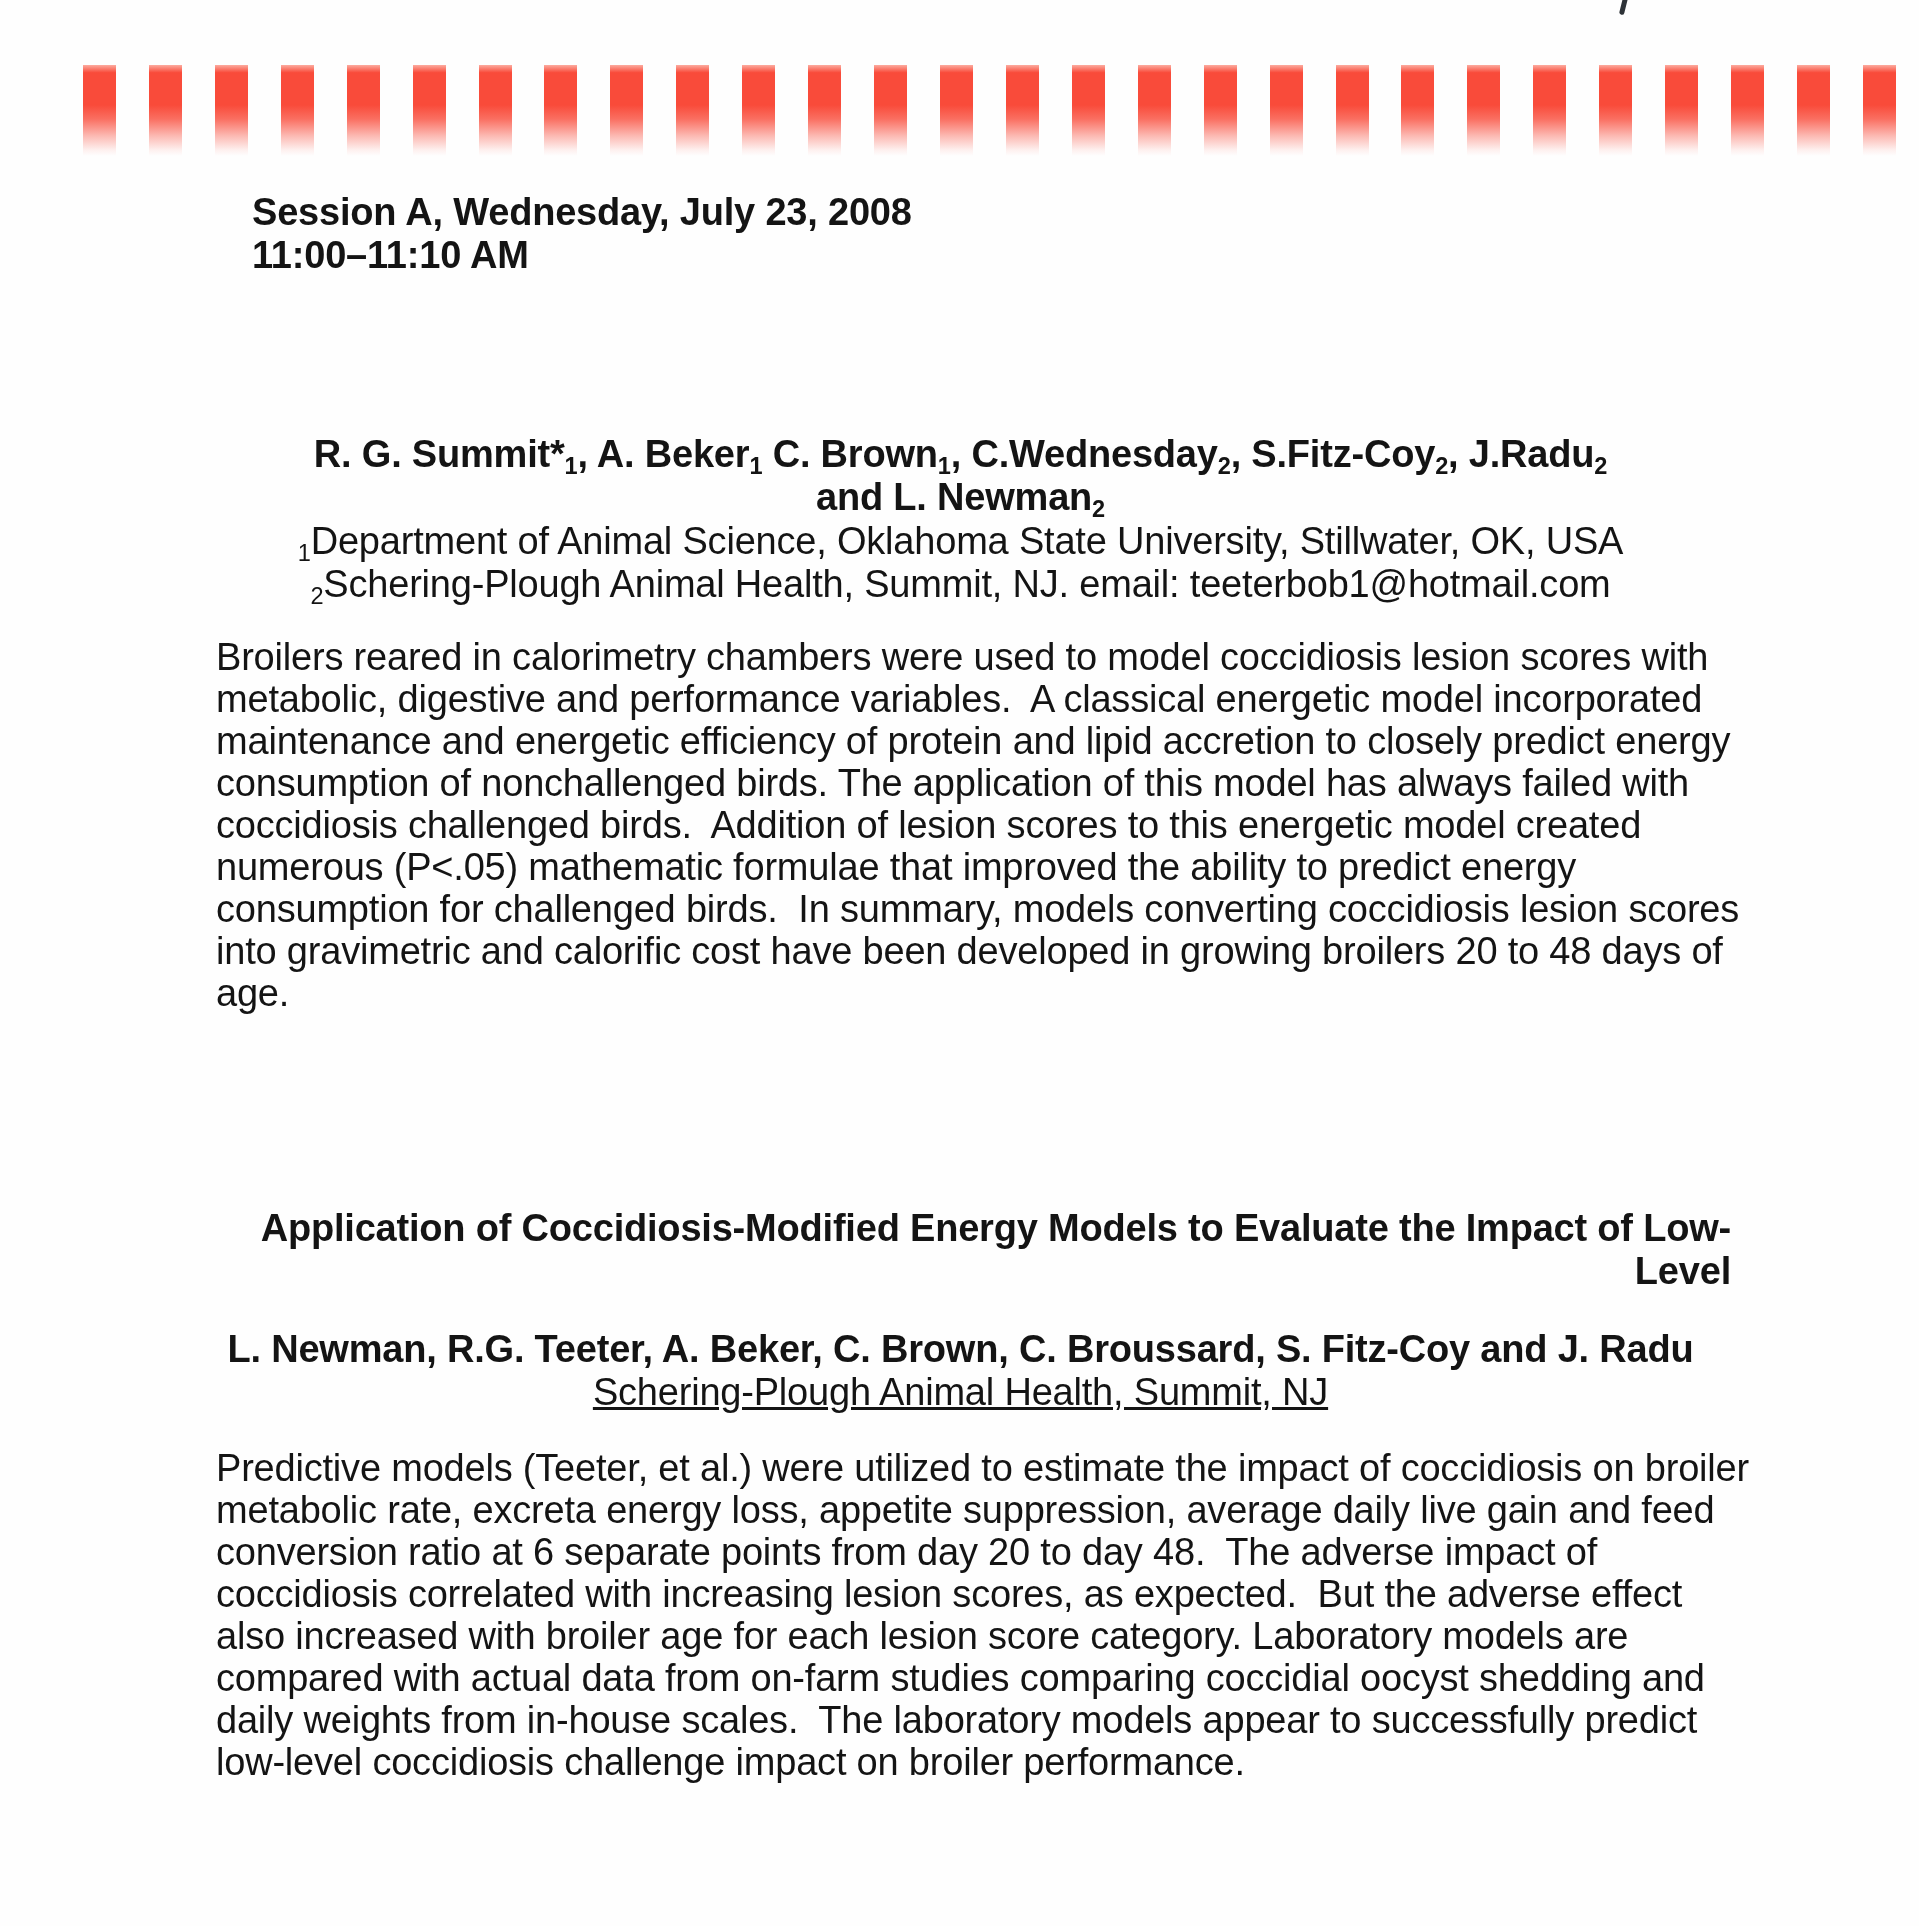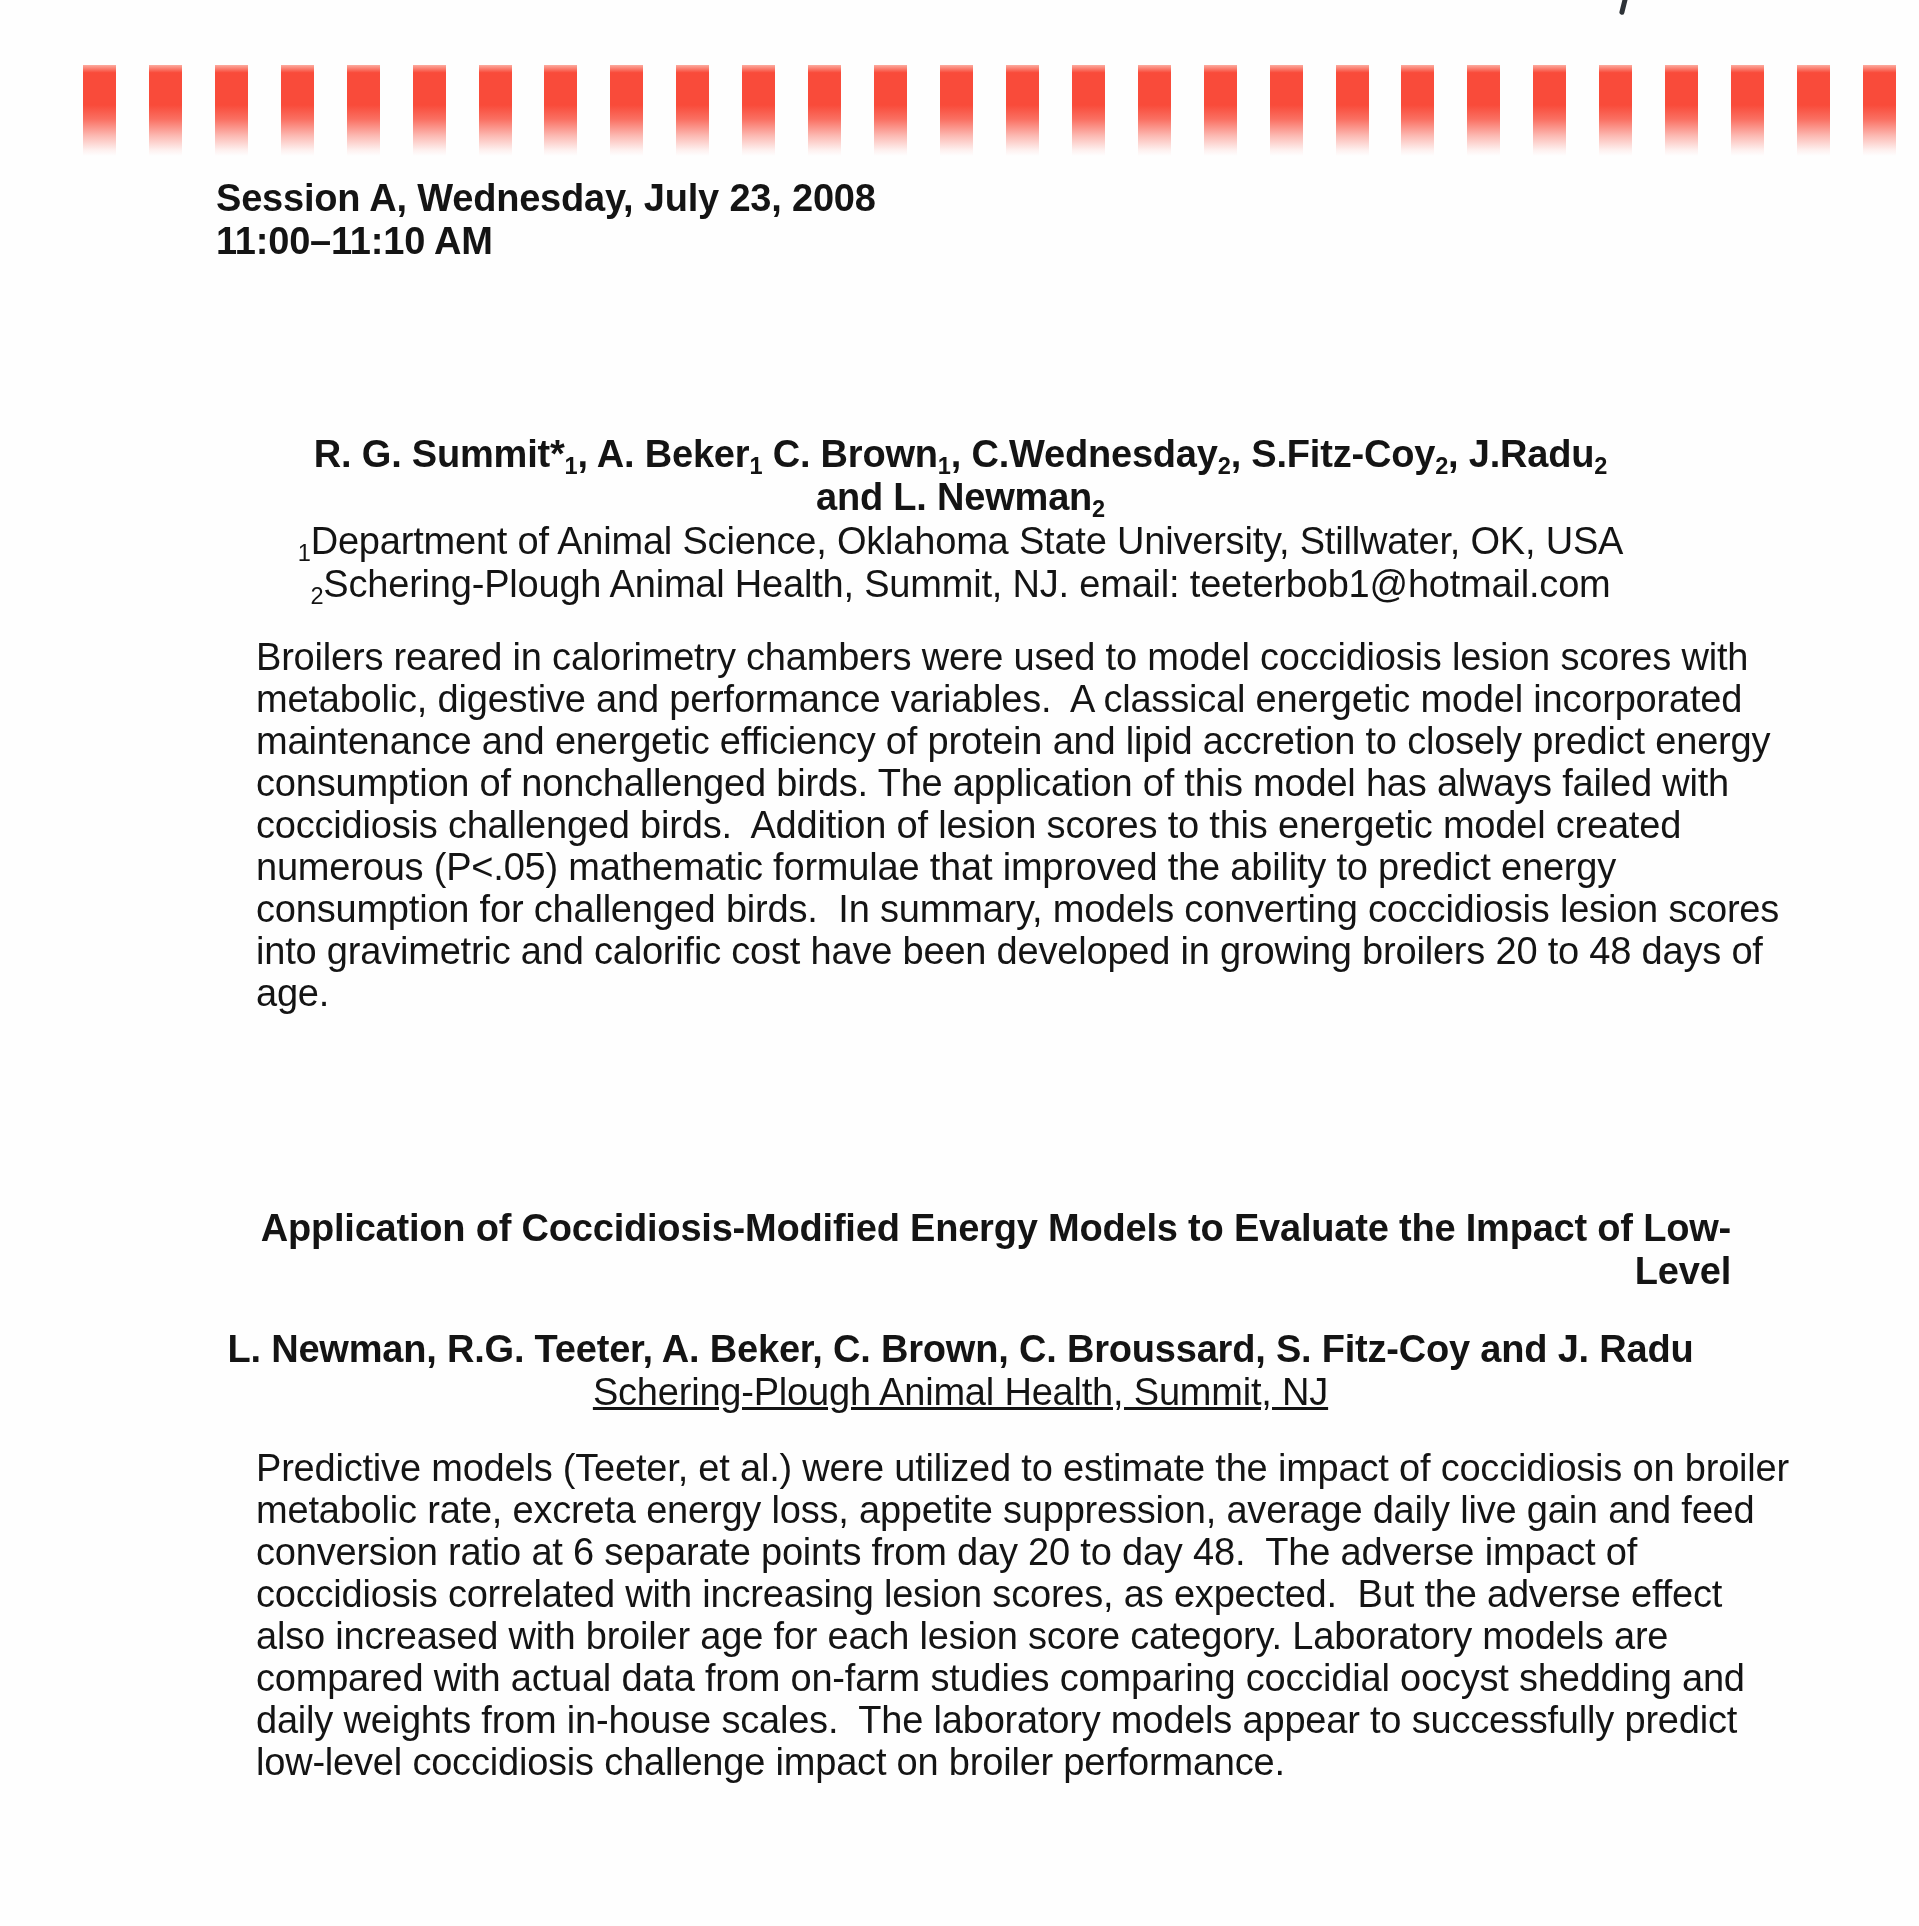--- a/index.html
+++ b/index.html
@@ -67,21 +67,20 @@
     text-align: center;
     font-size: 38px;
     line-height: 43px;
     letter-spacing: -0.2px;
   }
   .bold { font-weight: 700; }
 
   .abstract {
     white-space: pre-wrap;
     line-height: 42px;
-    margin-left: 40px;
   }
 
   sub.ss {
     font-size: 0.62em;
     line-height: 0;
     vertical-align: -0.28em;
   }
 </style>
 </head>
 <body>
@@ -114,21 +113,21 @@
       <div class="bar"></div>
       <div class="bar"></div>
       <div class="bar"></div>
       <div class="bar"></div>
       <div class="bar"></div>
       <div class="bar"></div>
     </div>
 
   <div class="scan-mark"></div>
 
-  <div class="tblock bold" style="top:177px;">
+  <div class="tblock bold" style="top:191px;margin-left:36px;">
     <div>Session A, Wednesday, July 23, 2008</div>
     <div>11:00–11:10 AM</div>
   </div>
 
 
   <div class="cblock bold" style="top:433px;">
     <div><span>R. G. Summit*</span><sub class="ss">1</sub><span>, A. Beker</span><sub class="ss">1</sub><span> C. Brown</span><sub class="ss">1</sub><span>, C.Wednesday</span><sub class="ss">2</sub><span>, S.Fitz-Coy</span><sub class="ss">2</sub><span>, J.Radu</span><sub class="ss">2</sub></div>
     <div><span>and L. Newman</span><sub class="ss">2</sub></div>
   </div>
 

